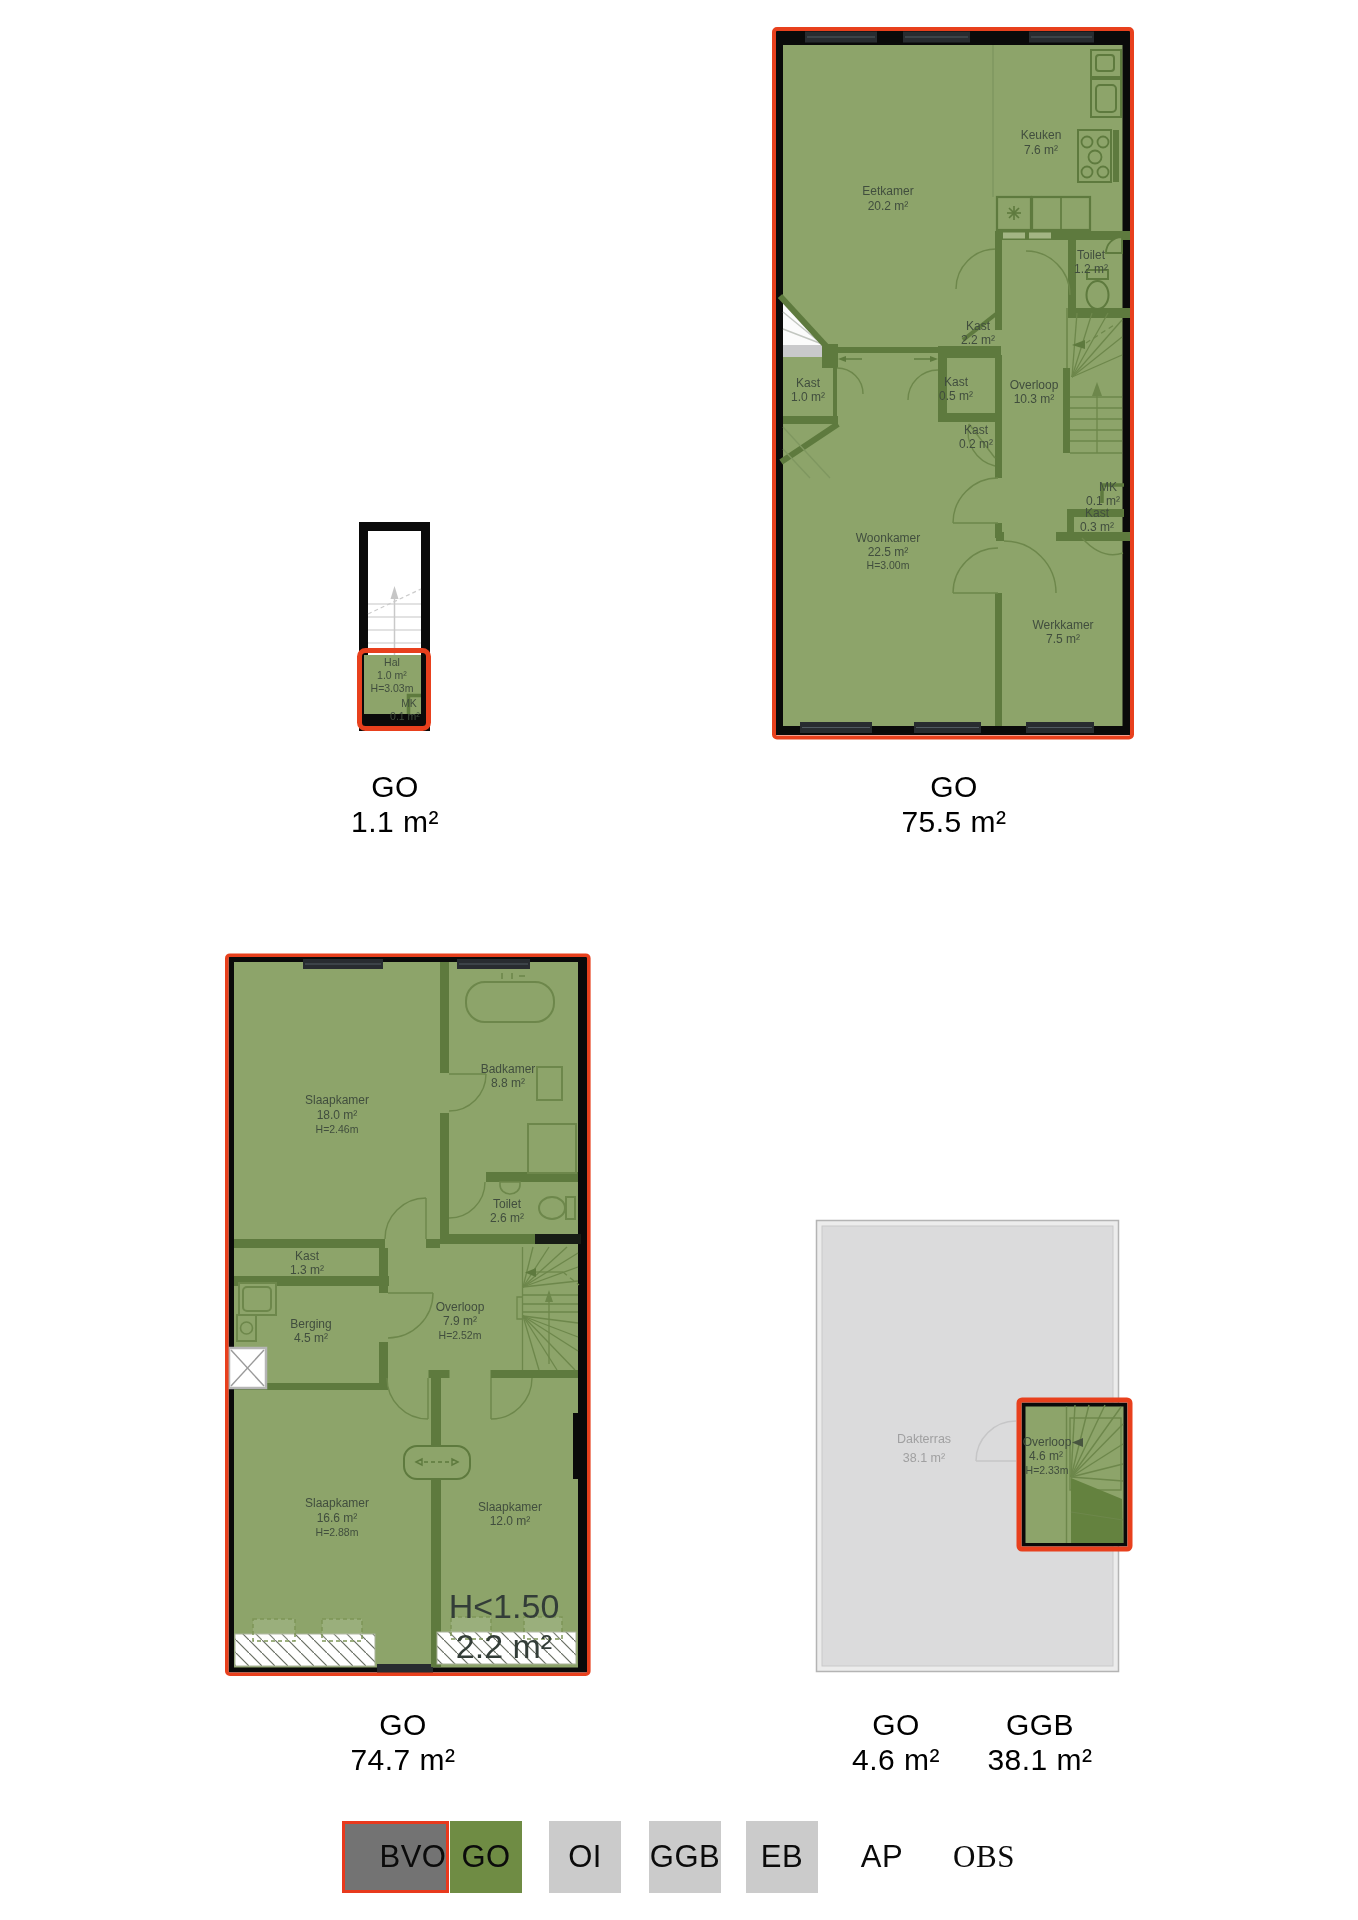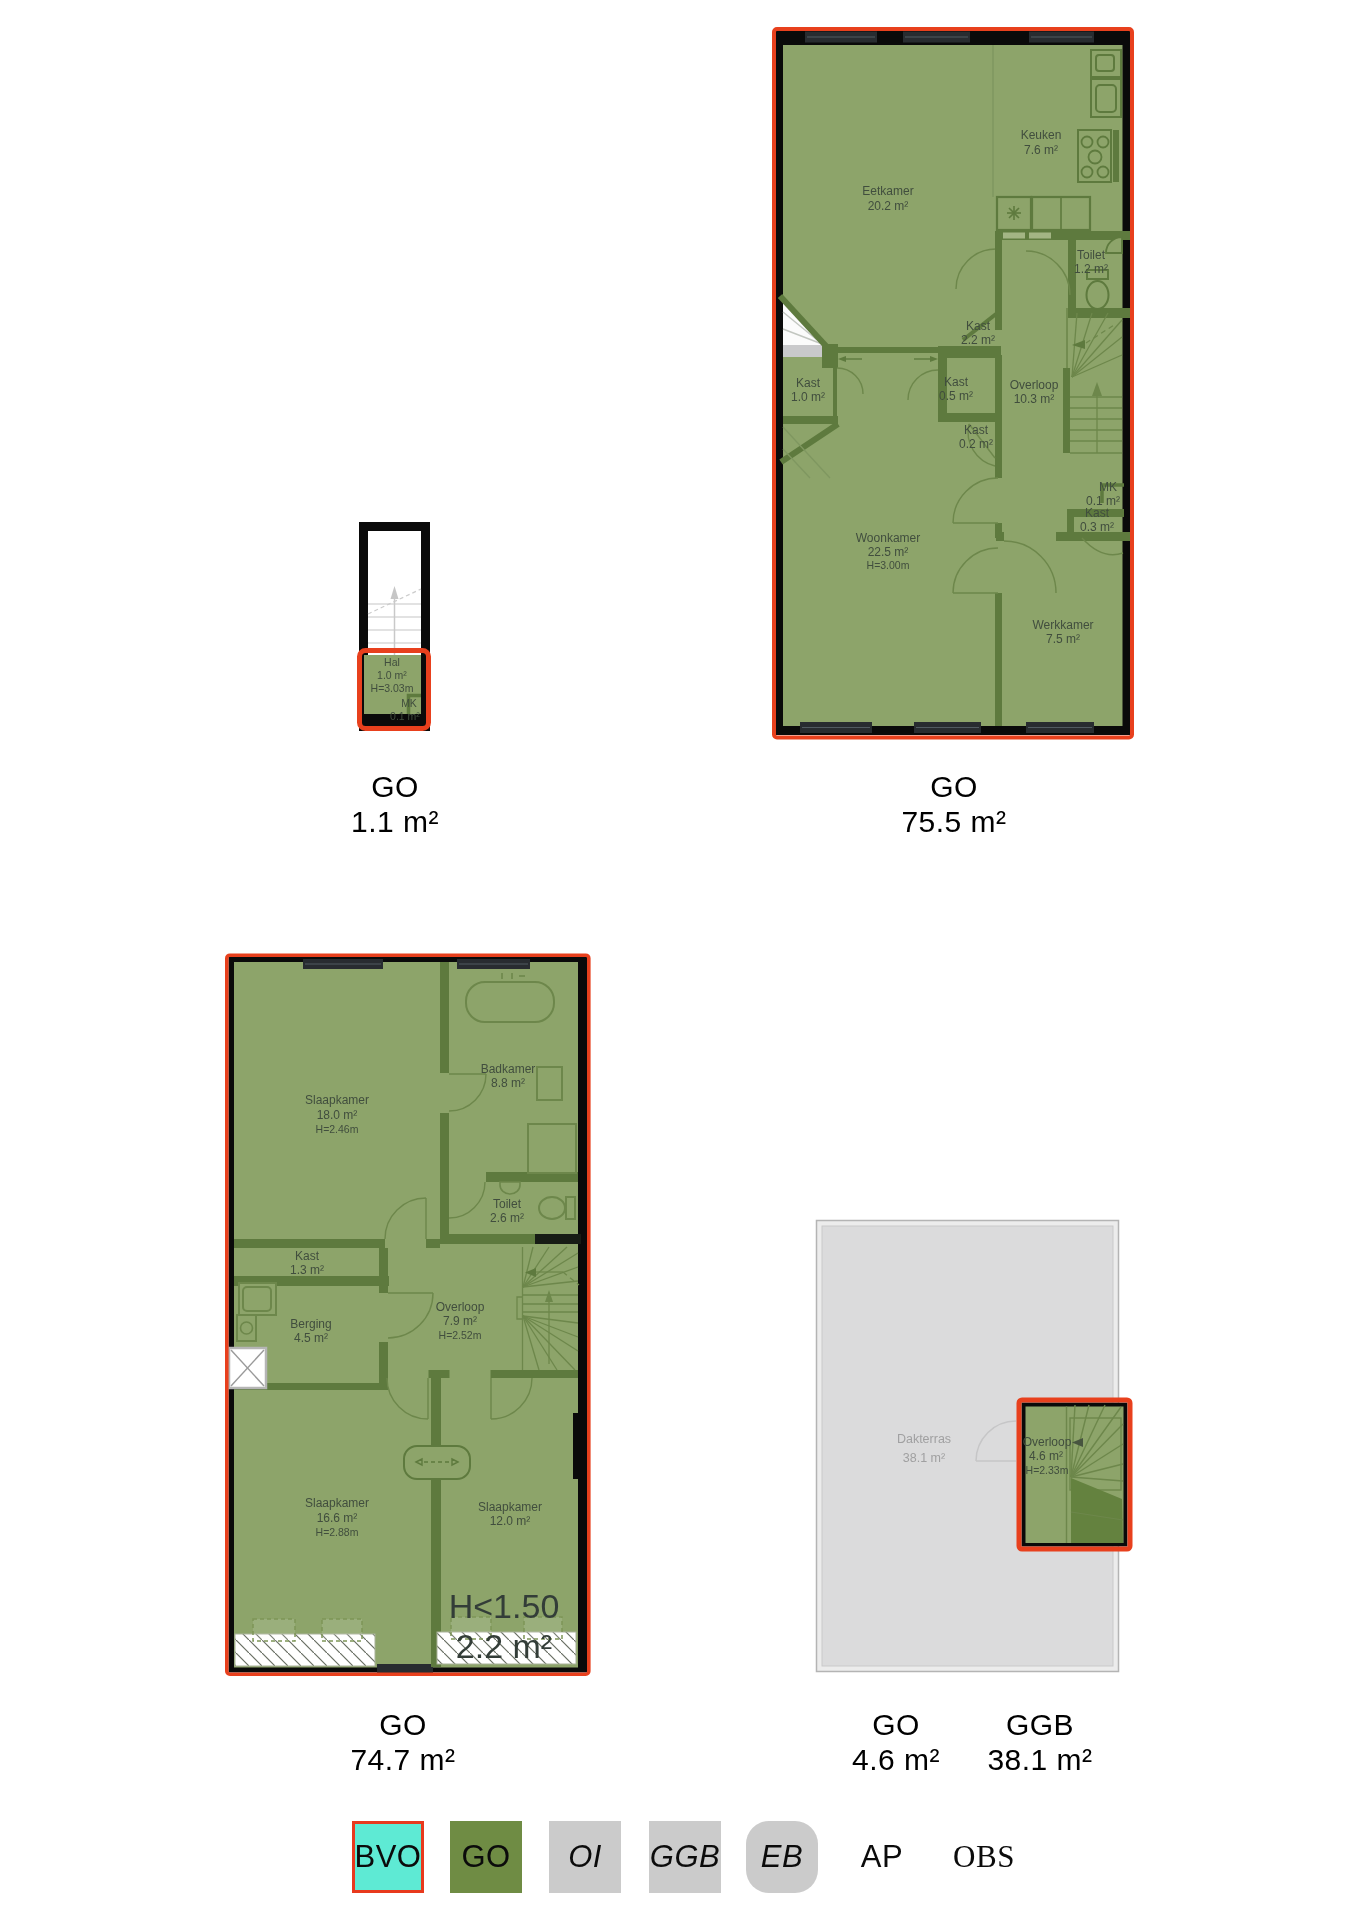--- a/index.html
+++ b/index.html
@@ -1,19 +1,19 @@
 <!DOCTYPE html>
 <html><head><meta charset="utf-8"><title>Plattegrond</title>
 <style>
 html,body{margin:0;padding:0;background:#fff;}
 body{width:1358px;height:1920px;position:relative;font-family:"Liberation Sans",sans-serif;overflow:hidden;}
 .abs{position:absolute;}
 .lbl{position:absolute;color:#000;text-align:center;font-size:30px;line-height:35px;letter-spacing:.5px;}
 .leg{position:absolute;top:1821px;width:72px;height:72px;display:flex;align-items:center;justify-content:center;font-size:31px;color:#0b0b0b;letter-spacing:.5px;}
-.leggrey{background:#cbcbcb;font-style:italic;}
+.leggrey{background:#cbcbcb;}
 text{font-family:"Liberation Sans",sans-serif;fill:#414e3e;}
 .rt{font-size:12px;}
 .rs{font-size:10.5px;}
 </style></head>
 <body>
 
 <svg class="abs" style="left:355px;top:518px" width="80" height="218" viewBox="0 0 80 218">
 <rect x="4" y="4" width="71" height="209" fill="#0a0a0a"></rect>
 <rect x="13" y="13" width="53" height="183" fill="#ffffff"></rect>
 <g stroke="#d9d9d9" stroke-width="1.4">
@@ -38,25 +38,25 @@
 <text class="rs" x="37" y="174" text-anchor="middle">H=3.03m</text>
 <text class="rs" x="54" y="189" text-anchor="middle">MK</text>
 <text class="rs" x="50" y="202" text-anchor="middle">0.1 m²</text>
 </svg>
 
 <div class="lbl" style="left:295px;top:769px;width:200px;">GO<br>1.1 m²</div>
 <div class="lbl" style="left:854px;top:769px;width:200px;">GO<br>75.5 m²</div>
 <div class="lbl" style="left:303px;top:1707px;width:200px;">GO<br>74.7 m²</div>
 <div class="lbl" style="left:796px;top:1707px;width:200px;">GO<br>4.6 m²</div>
 <div class="lbl" style="left:940px;top:1707px;width:200px;">GGB<br>38.1 m²</div>
-<div class="leg" style="left:352px;background:#5eead4;border:3px solid #e8391d;width:66px;height:66px;">BVO</div>
+<div class="leg" style="left:342px;background:#737373;border:3px solid #e8391d;width:66px;height:66px;padding-left:35px;">BVO</div>
 <div class="leg" style="left:450px;background:#6f8c44;">GO</div>
 <div class="leg leggrey" style="left:549px;">OI</div>
 <div class="leg leggrey" style="left:649px;">GGB</div>
-<div class="leg leggrey" style="left:746px;border-radius:23px;">EB</div>
+<div class="leg leggrey" style="left:746px;">EB</div>
 <div class="leg" style="left:846px;">AP</div>
 <div class="leg" style="left:948px;font-family:Liberation Serif, serif;">OBS</div>
 
 <svg class="abs" style="left:770px;top:25px" width="368" height="720" viewBox="0 0 368 720">
 <rect x="5" y="5" width="355" height="705" fill="#0a0a0a"></rect>
 <rect x="13" y="20" width="339.5" height="681" fill="#8da46a"></rect>
 <g>
 <rect x="35" y="6.5" width="72" height="11" fill="#282c30"></rect>
       <rect x="133" y="6.5" width="67" height="11" fill="#282c30"></rect>
       <rect x="259" y="6.5" width="65" height="11" fill="#282c30"></rect>

